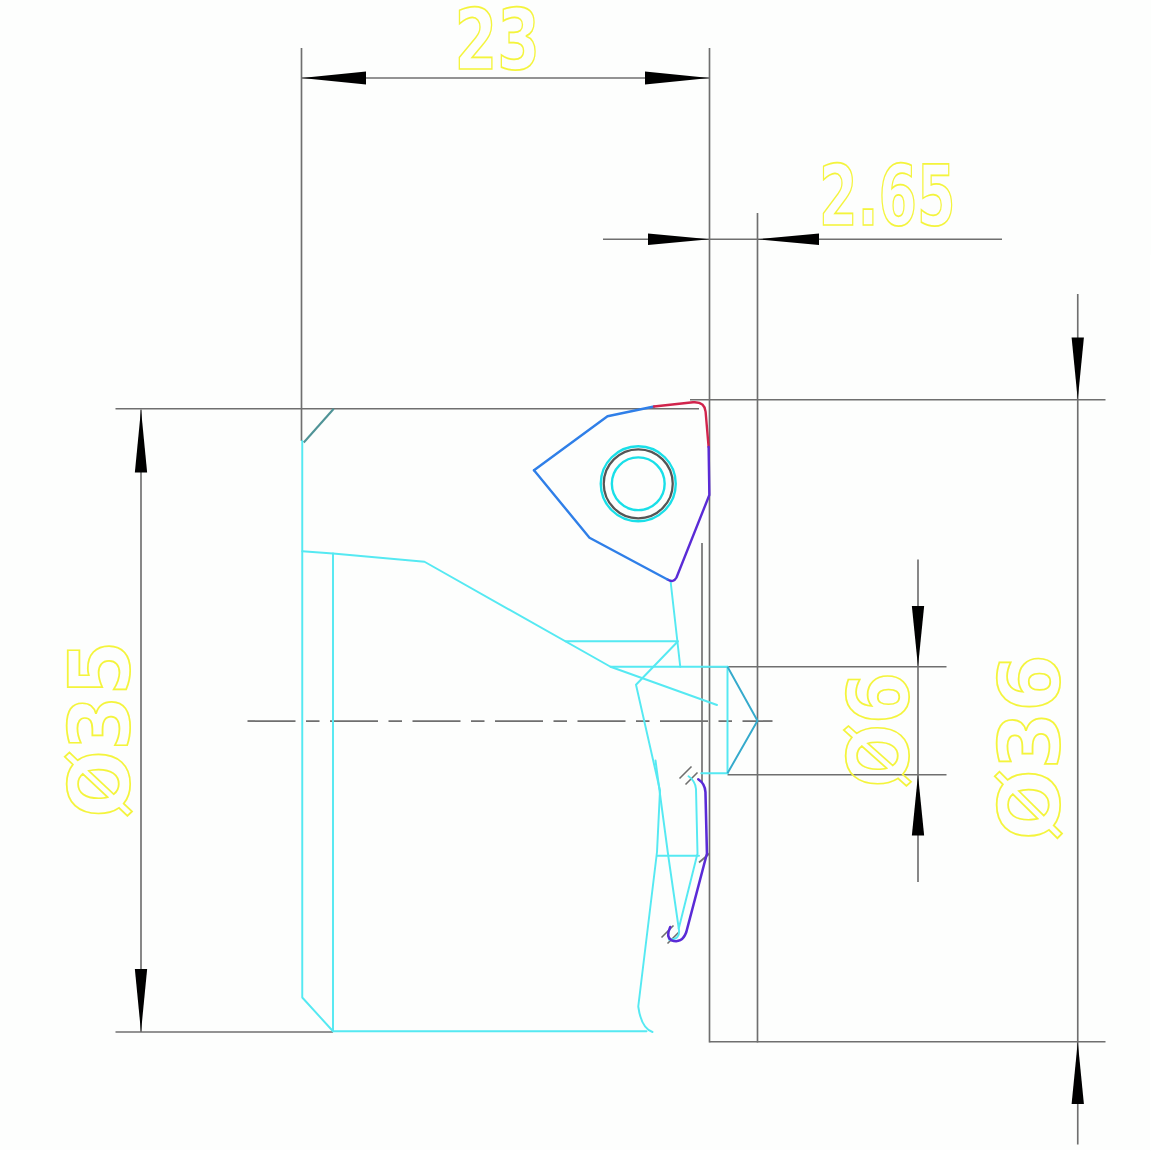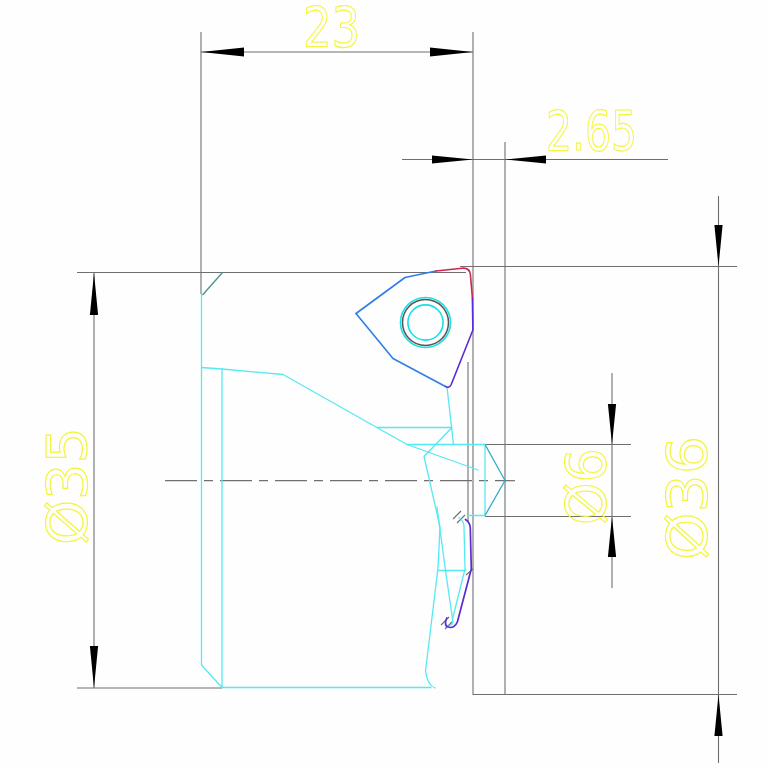--- a/index.html
+++ b/index.html
@@ -1,17 +1,17 @@
 <!DOCTYPE html>
 <html><head>
 <meta charset="utf-8">
 <style>
   html,body{margin:0;padding:0;background:#ffffff;}
   .stage{position:relative;width:767px;height:767px;overflow:hidden;
-         font-family:"DejaVu Sans",sans-serif;}
+         font-family:"DejaVu Sans",sans-serif;font-weight:bold;}
   svg{display:block;}
   text{font-family:"DejaVu Sans",sans-serif;}
 </style>
 </head>
 <body>
 
 <div class="stage">
 <svg width="767" height="767" viewBox="0 0 767 767" xmlns="http://www.w3.org/2000/svg">
 
   <rect x="0" y="0" width="767" height="767" fill="#fdfefd"></rect>

